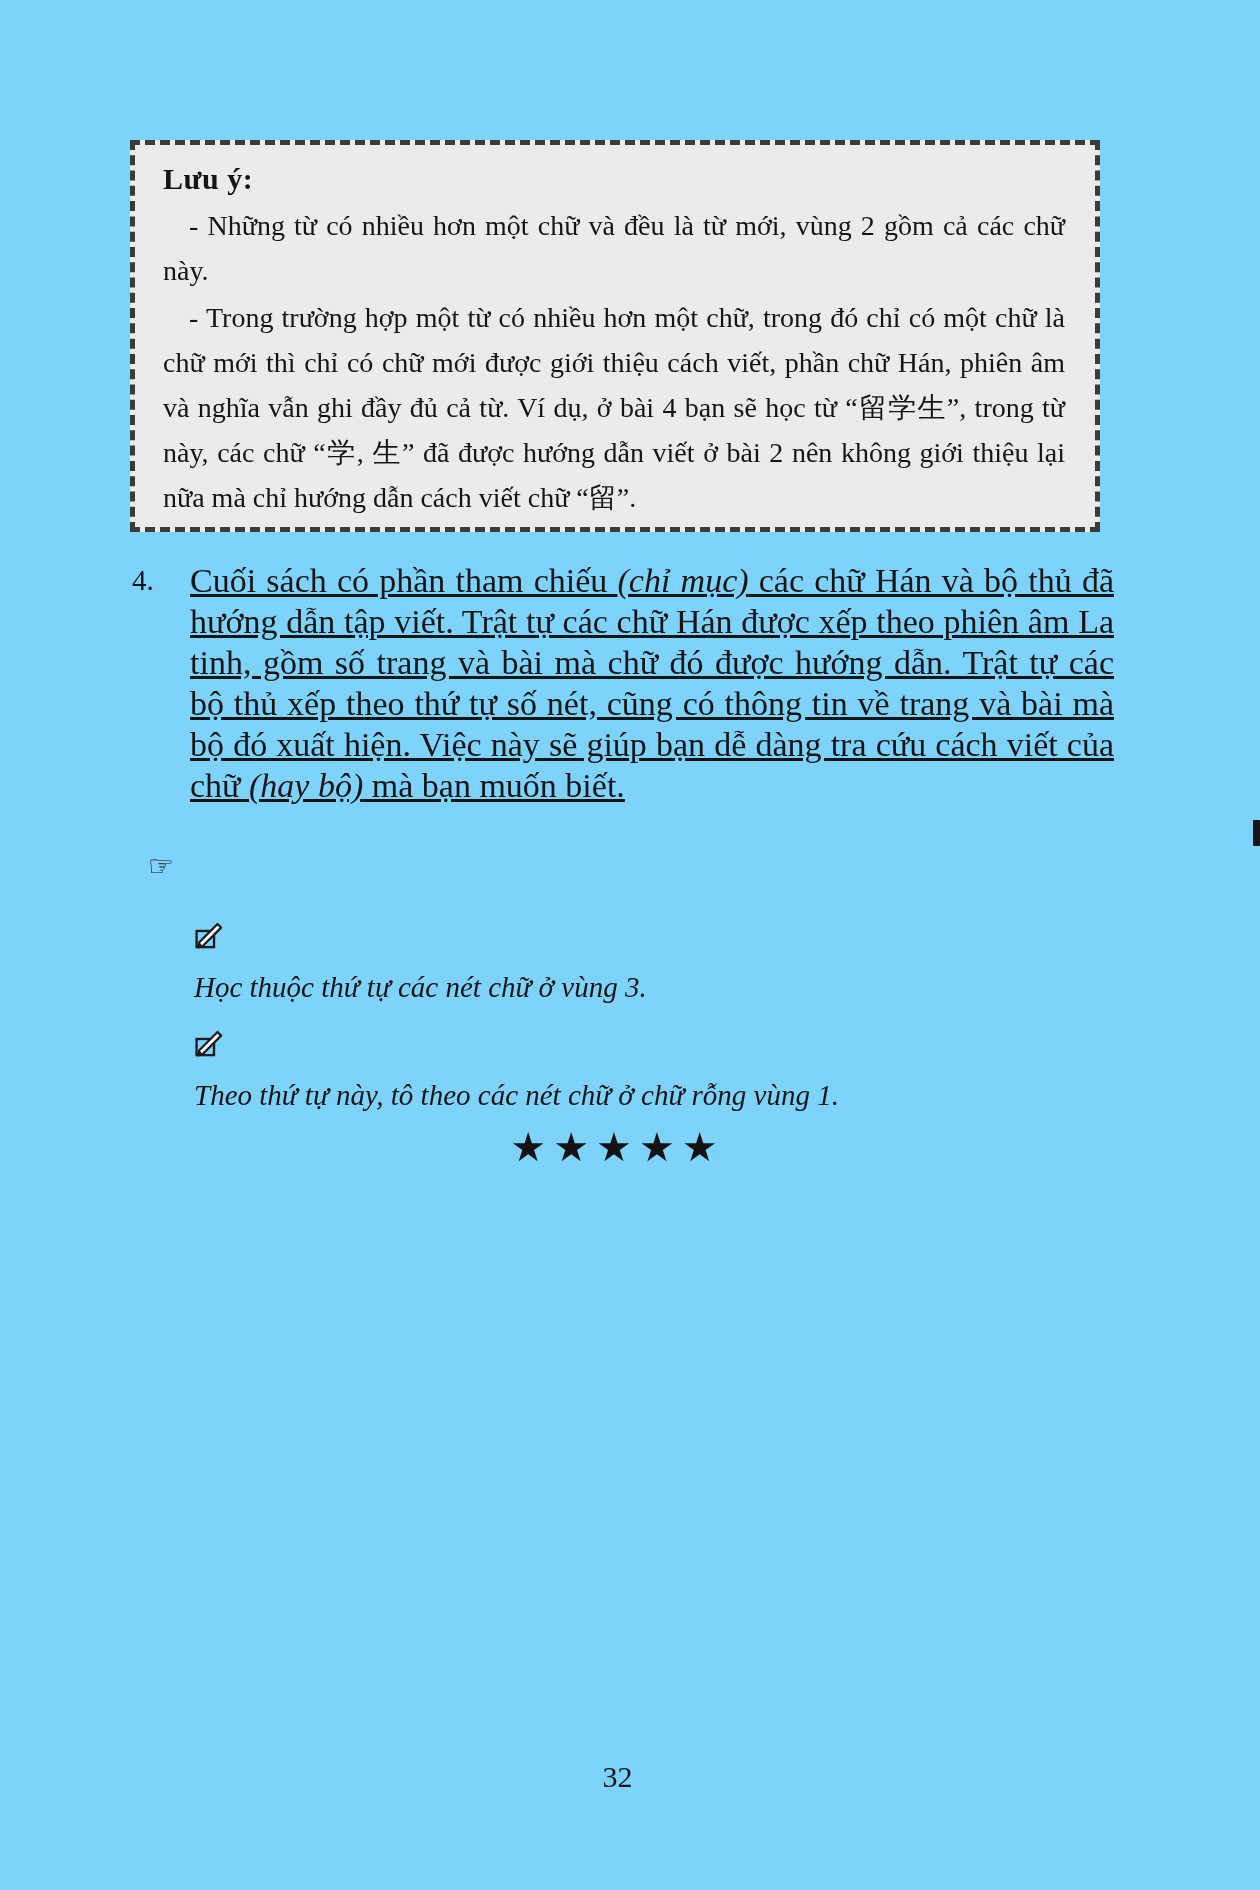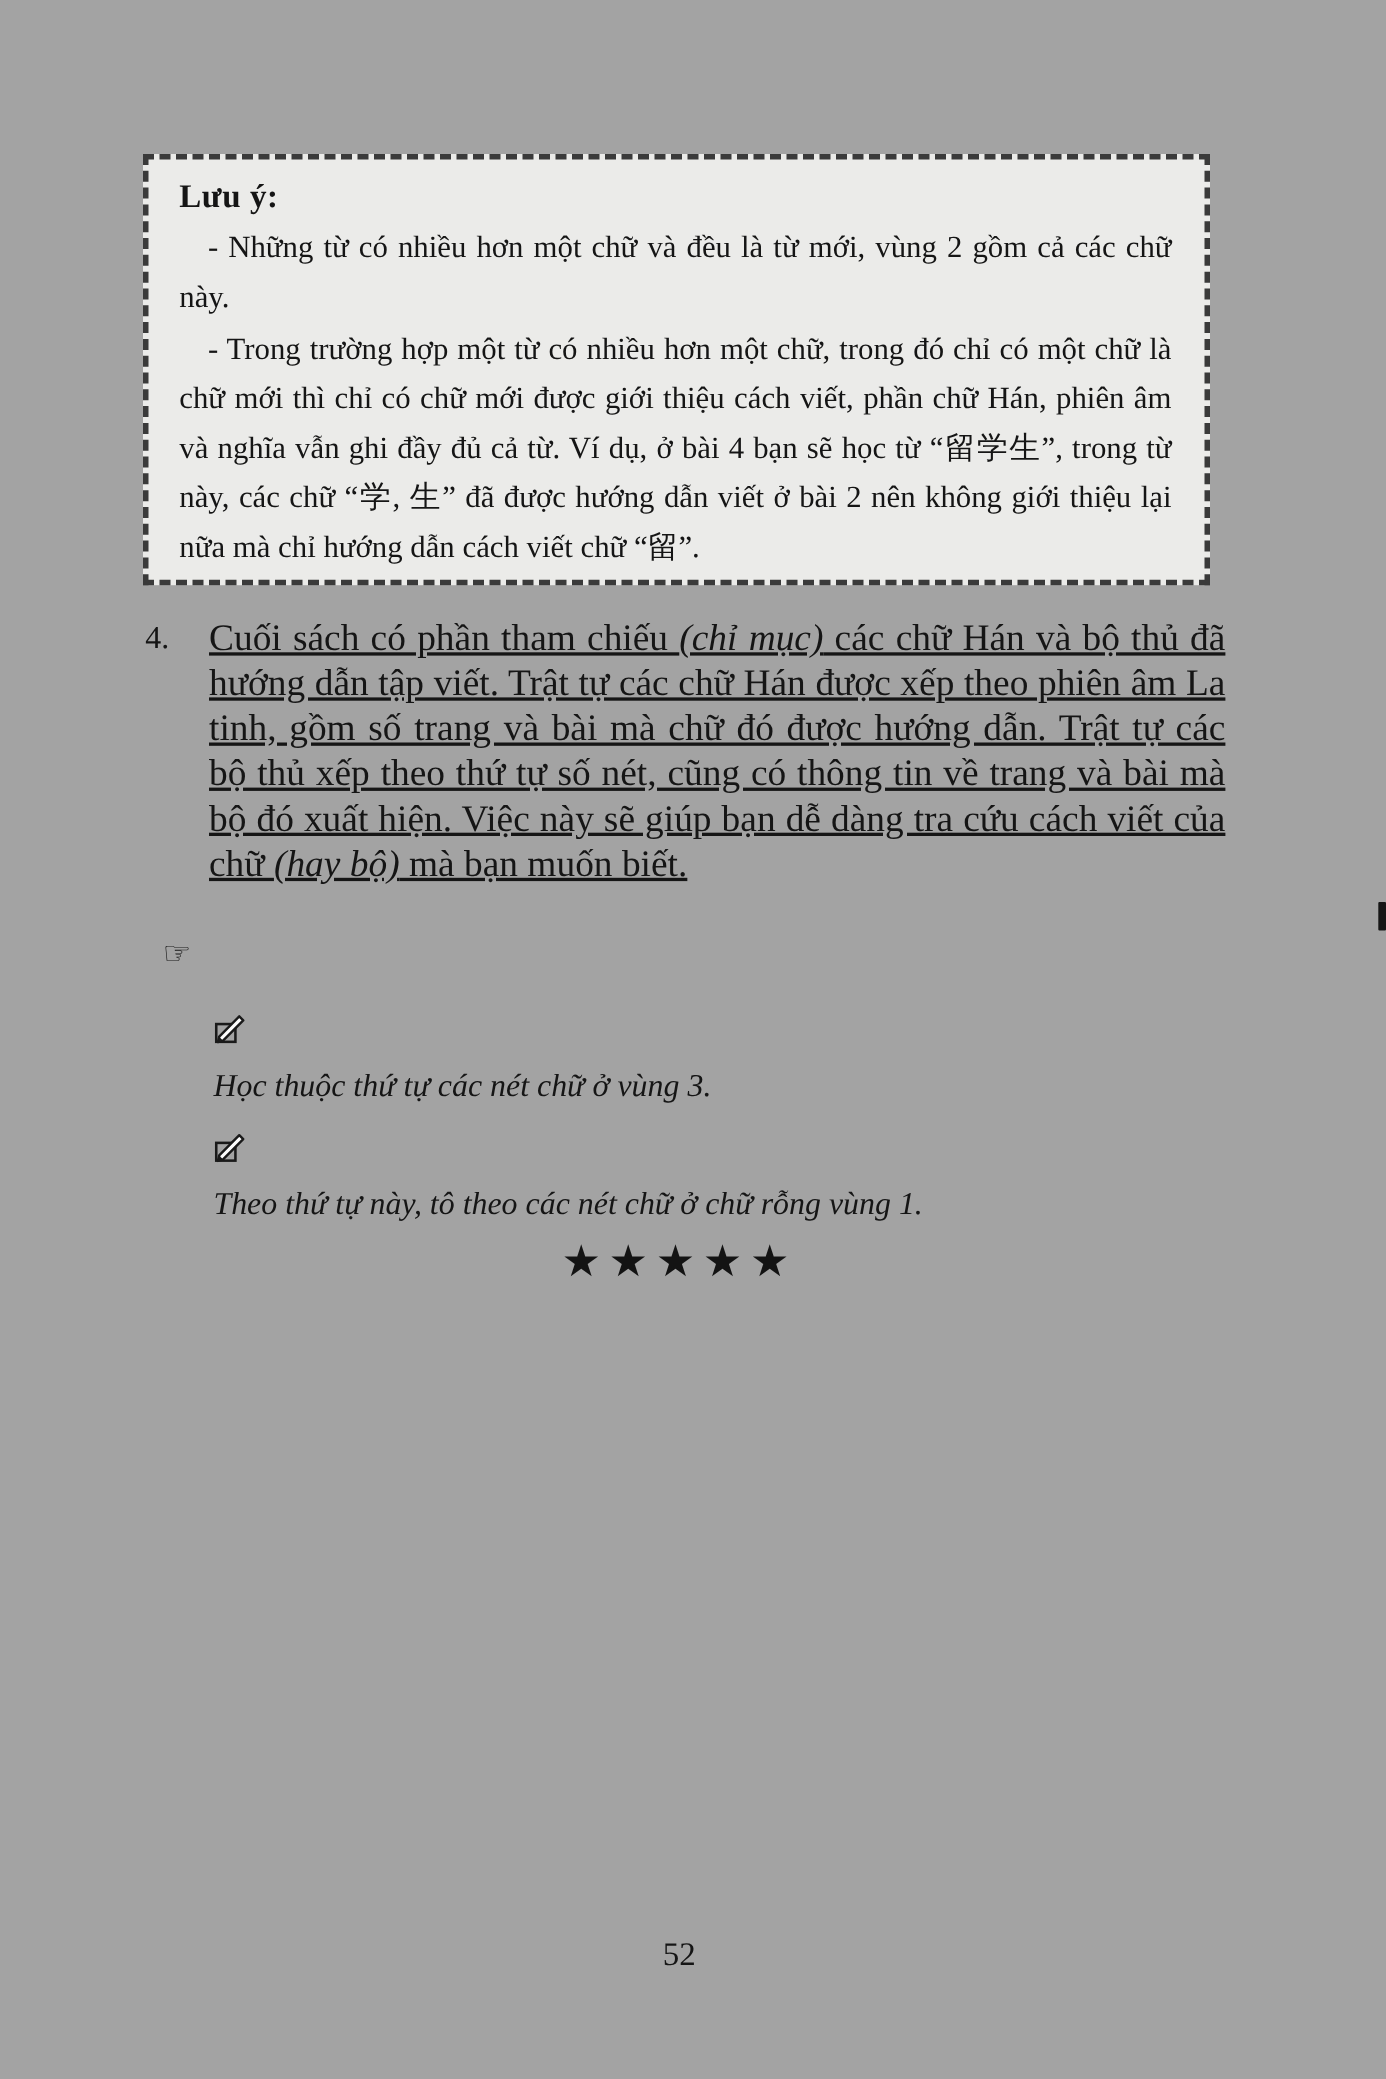--- a/index.html
+++ b/index.html
@@ -1,18 +1,18 @@
 <!DOCTYPE html>
 <html><head>
 <meta charset="utf-8">
 <style>
   html,body{margin:0;padding:0;background:#e8e8e8;}
   .page{
     position:relative;width:1260px;height:1890px;margin:0 auto;
-    background:#a3a3a3;color:#151515;
+    background:#7dd3fc;color:#151515;
     font-family:"Liberation Serif",serif;overflow:hidden;
   }
   
   .note-box{
     position:absolute;left:130px;top:140px;width:970px;height:392px;
     box-sizing:border-box;border:5px dashed #3a3a3a;background:#ebebe9;
     padding:12px 30px 10px 28px;
   }
   .note-title{font-weight:bold;font-size:30px;line-height:44px;letter-spacing:0.5px;}
   .note-para{margin:2px 0 0 0;font-size:28px;line-height:45px;text-align:justify;text-indent:26px;}
@@ -83,15 +83,15 @@
       </span>
       <span class="step-text">Theo thứ tự này, tô theo các nét chữ ở chữ rỗng vùng 1.</span>
     </div>
 
   </div>
 
   <div class="stars">★★★★★</div>
 
   <div class="scan-mark"></div>
 
-  <div class="page-number">52</div>
+  <div class="page-number">32</div>
 
 </div>
 
 </body></html>

